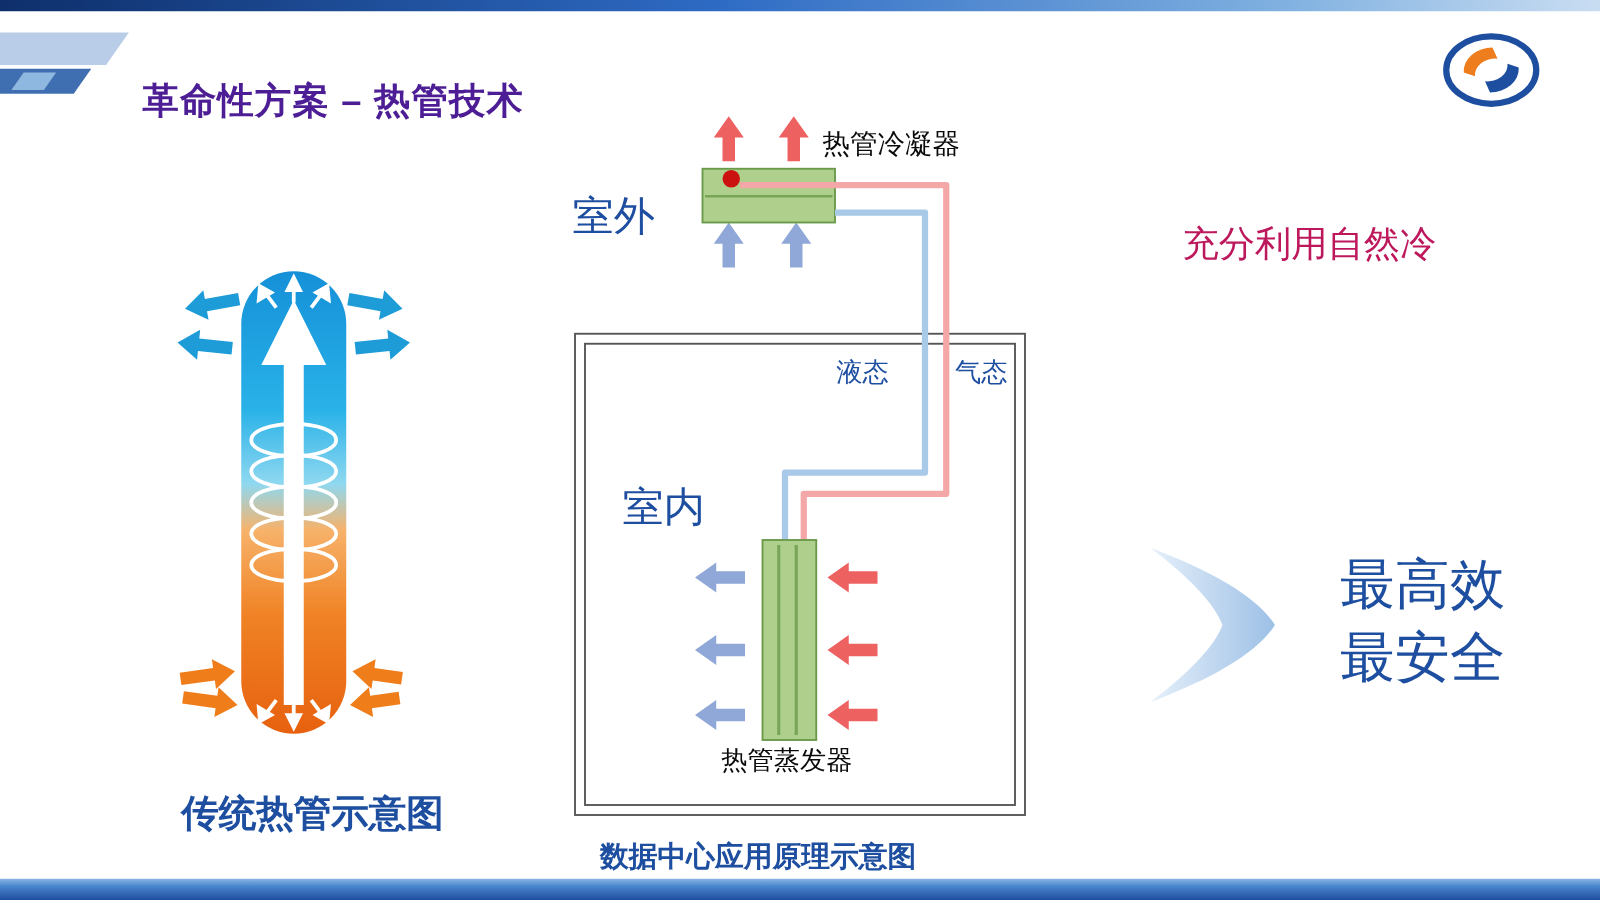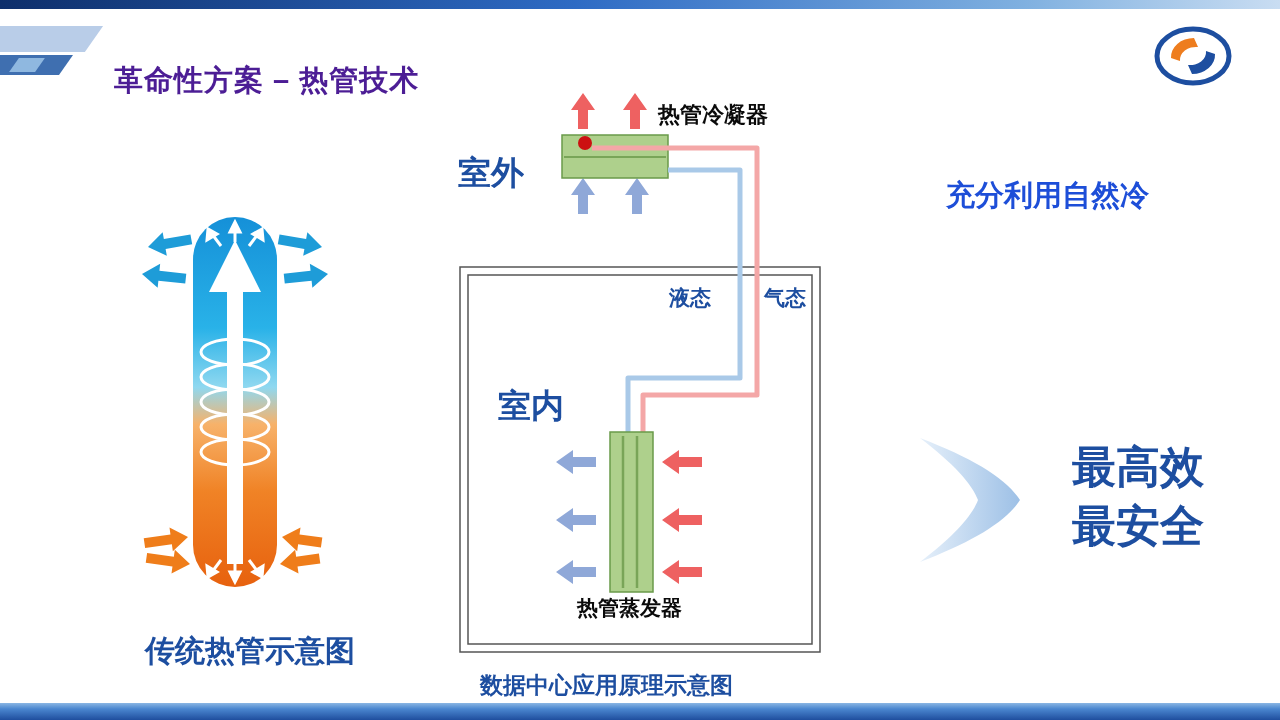--- a/index.html
+++ b/index.html
@@ -14,30 +14,30 @@
   .deco3{top:58px;left:14px;width:26px;height:14px;background:#8fb8e0;transform:skewX(-35deg);}
   .page-title{top:36px;left:114px;font-size:29px;font-weight:bold;color:#4c1d95;letter-spacing:1px;margin-top:25px;}
   .logo{top:26px;left:1154px;}
   .bottom-bar{left:0;bottom:0;width:1280px;height:17px;
      background:linear-gradient(180deg,#8ab6e4 0%,#4a86cf 35%,#1f4e9e 100%);}
 
   .left-diagram{top:212px;left:118px;}
   .caption-left{top:631px;left:135px;width:230px;text-align:center;font-size:30px;font-weight:bold;color:#1d4ea0;}
 
   .center-svg{top:85px;left:440px;}
-  .lbl{position:absolute;font-weight:bold;white-space:nowrap;text-align:right;}
+  .lbl{position:absolute;font-weight:normal;white-space:nowrap;text-align:right;}
   .lbl-condenser{top:100px;left:658px;font-size:22px;color:#0a0a0a;}
   .lbl-outdoor{top:151px;left:458px;font-size:33px;color:#1d4ea0;}
   .lbl-liquid{top:284px;left:669px;font-size:21px;color:#1d4ea0;}
   .lbl-gas{top:284px;left:764px;font-size:21px;color:#1d4ea0;}
   .lbl-indoor{top:384px;left:486px;font-size:33px;color:#1d4ea0;margin-left:12px;}
   .lbl-evap{top:594px;left:577px;font-size:21px;color:#0a0a0a;}
   .caption-center{top:670px;left:480px;width:320px;text-align:left;font-size:23px;font-weight:bold;color:#1d4ea0;}
 
-  .bullet1{top:176px;left:946px;font-size:29px;color:#1d4ed8;}
+  .bullet1{top:176px;left:946px;font-size:29px;color:#be185d;}
   .bullet2{top:281px;left:946px;font-size:29px;color:#1d4ea0;}
   .flow-arrow{top:420px;left:912px;}
   .hl1{top:438px;left:1072px;font-size:44px;color:#1d4ea0;}
   .hl2{top:497px;left:1072px;font-size:44px;color:#1d4ea0;}
 </style>
 </head>
 <body>
 
 <div class="slide">
 

